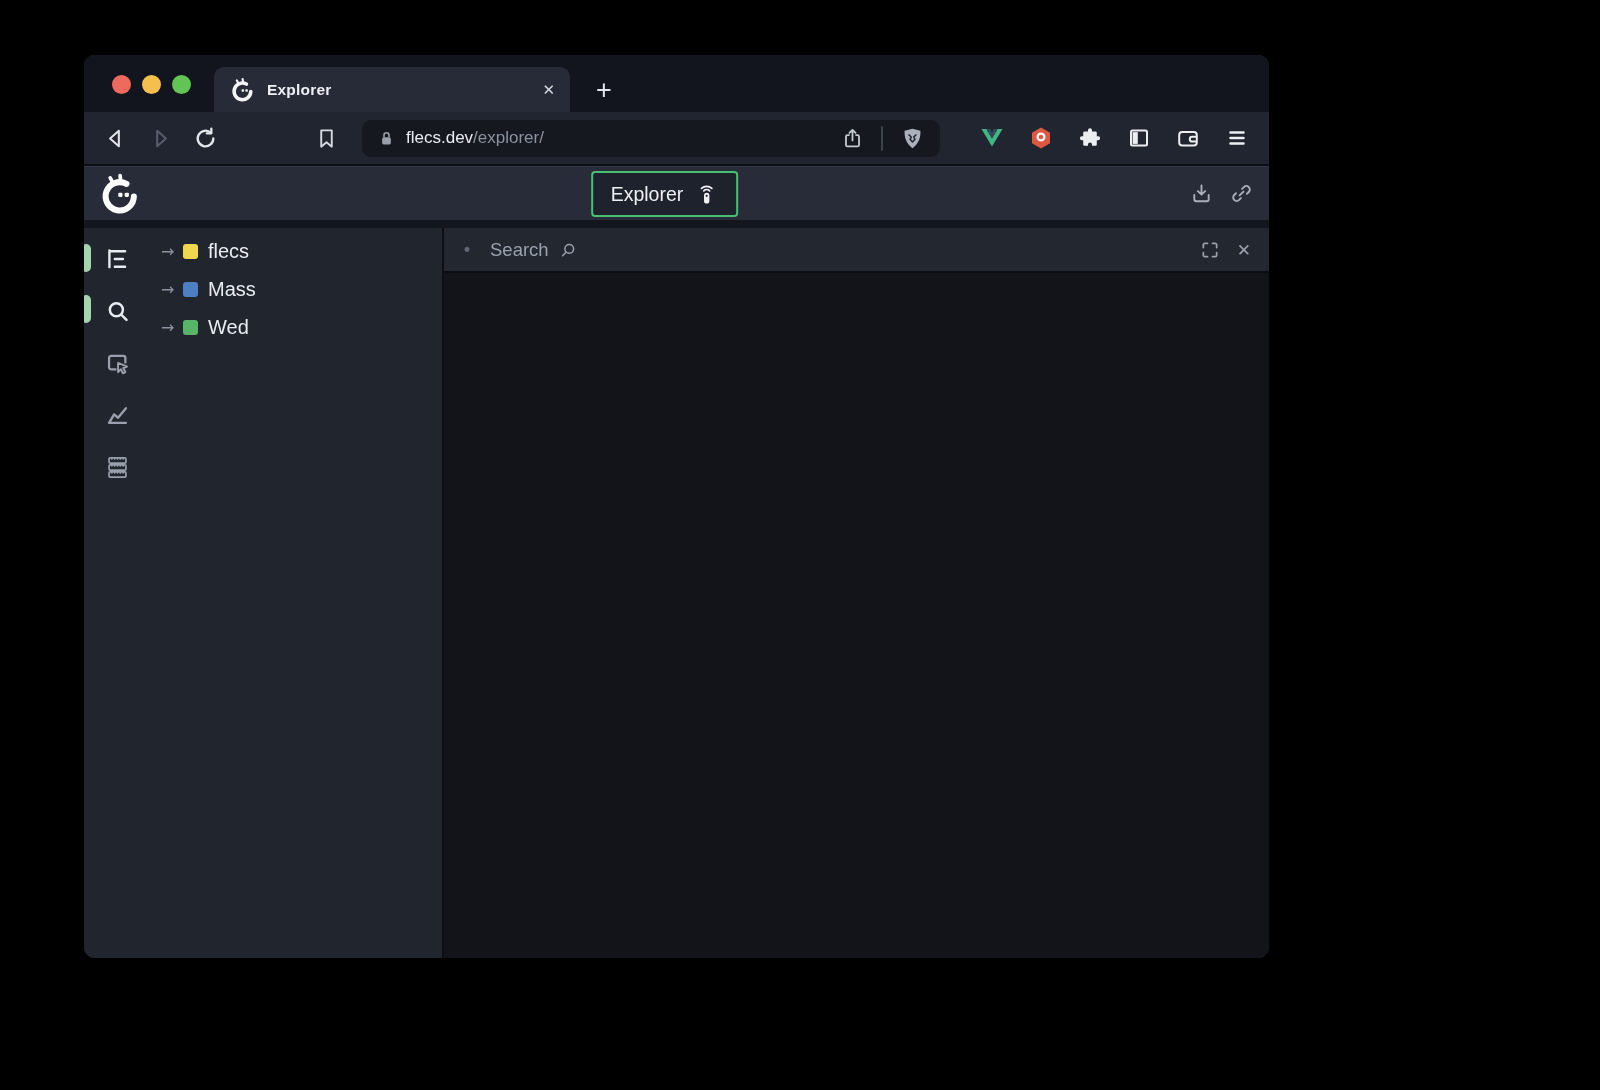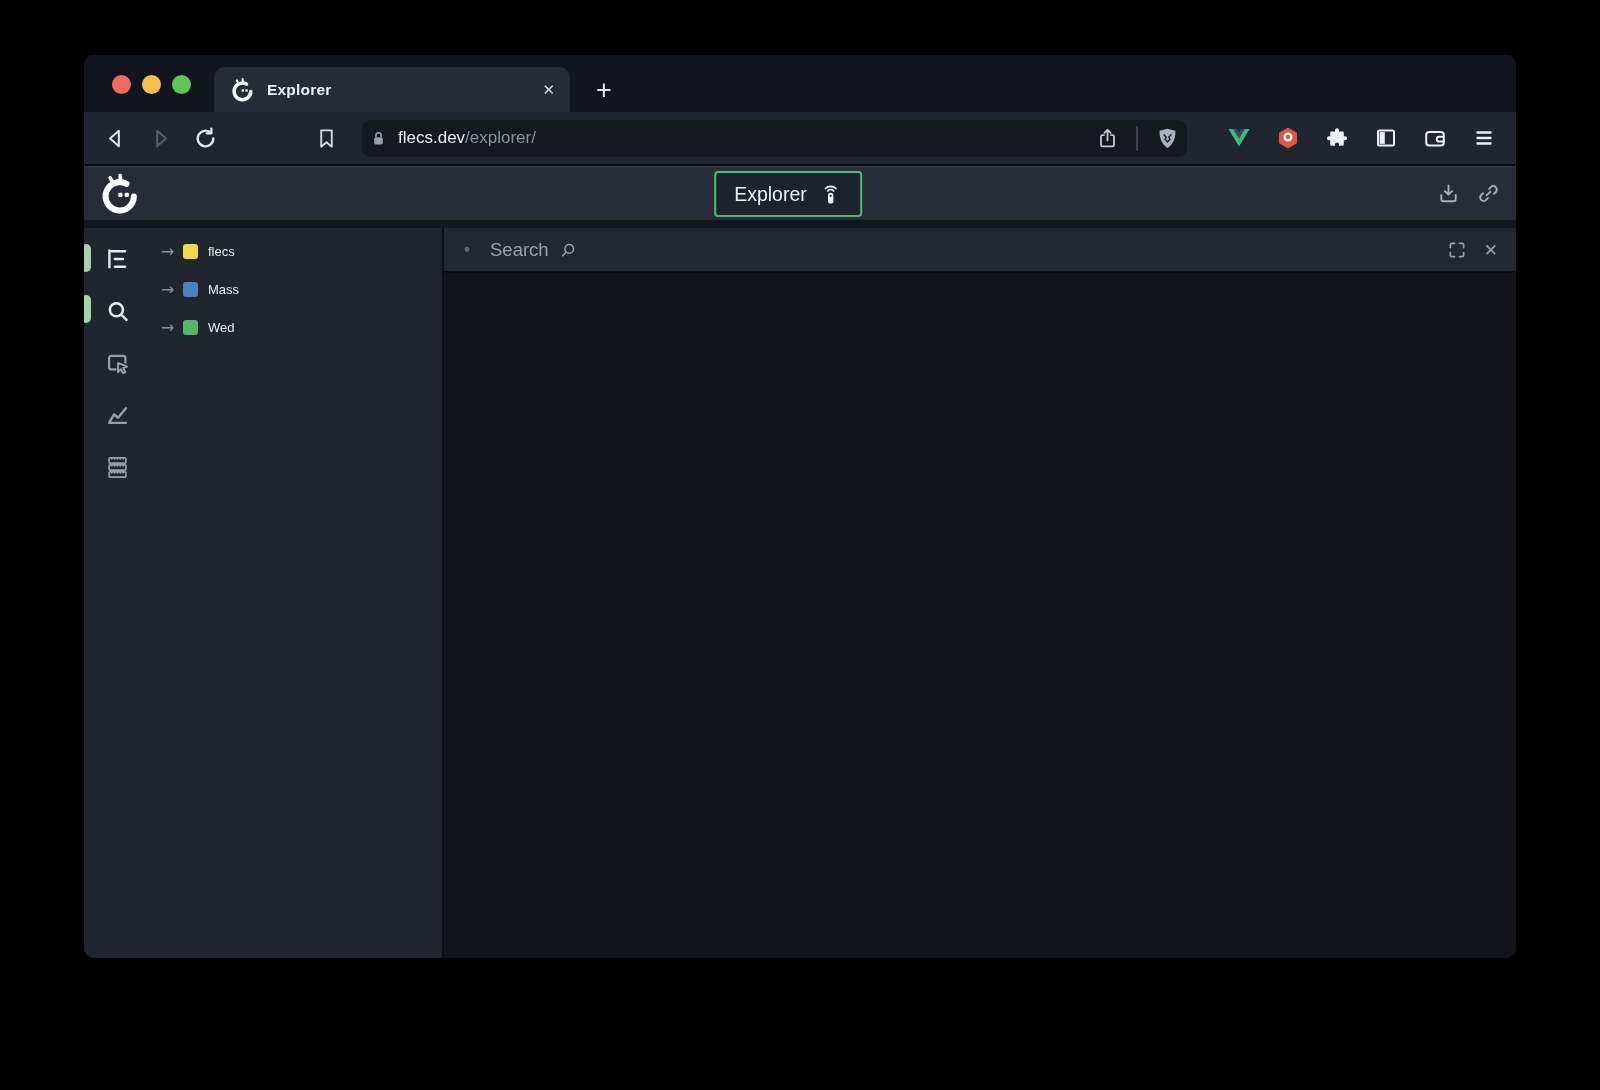--- a/index.html
+++ b/index.html
@@ -1,19 +1,19 @@
 <!DOCTYPE html>
 <html><head>
 <meta charset="utf-8">
 <style>
   * { margin:0; padding:0; box-sizing:border-box; }
   html,body { width:1600px; height:1090px; background:#000; font-family:"Liberation Sans", sans-serif; overflow:hidden; }
 
   .window {
-    position:absolute; left:84px; top:55px; width:1432px; height:903px;
+    position:absolute; left:84px; top:55px; width:1185px; height:903px;
     border-radius:11px; overflow:hidden; background:#12141a;
     box-shadow:0 18px 60px rgba(0,0,0,.7), inset 0 0 0 1px #272b35;
     display:flex; flex-direction:column;
   }
 
   
   .tabbar { height:57px; background:#12151e; position:relative; display:flex; align-items:flex-end; flex:0 0 auto; }
   .traffic { position:absolute; left:28px; top:20px; display:flex; gap:11px; }
   .light { width:19px; height:19px; border-radius:50%; }
   .tab { margin-left:130px; width:356px; height:45px; border-radius:10px 10px 0 0; background:#262b37;
@@ -22,21 +22,21 @@
   .tab-title { margin-left:12px; font-size:15.5px; font-weight:700; color:#eef0f4; letter-spacing:.2px; }
   .tab-close { margin-left:auto; color:#d8dce3; font-size:15px; cursor:default; }
   .newtab { margin-left:26px; margin-bottom:6px; font-size:27px; font-weight:300; color:#e2e5eb; line-height:32px; }
   .glyph { font-family:"DejaVu Sans", sans-serif; }
 
   
   .navbar { height:54px; background:#21252f; border-bottom:2px solid #0c0e13; display:flex; align-items:center; padding:0 16px; flex:0 0 auto; }
   .nav-icon { width:30px; height:30px; display:flex; align-items:center; justify-content:center; margin-right:15px; }
   .nav-spacer { flex:0 0 76px; }
   .urlbar { flex:1 1 auto; min-width:0; height:37px; background:#15181f; border-radius:9px;
-            display:flex; align-items:center; padding:0 7px; margin:0 14px 0 6px; }
+            display:flex; align-items:center; padding:0 15px; margin:0 14px 0 6px; }
   .url-text { font-size:17px; margin-left:10px; white-space:nowrap; }
   .url-domain { color:#e9ecf0; font-weight:500; }
   .url-path { color:#8b92a0; }
   .urlbar-right { margin-left:auto; display:flex; align-items:center; gap:17px; }
   .url-divider { width:2px; height:25px; background:#3c4250; border-radius:1px; }
   .ext-group { display:flex; align-items:center; gap:25px; margin-left:26px; padding-right:4px; flex:0 0 auto; }
   .ext-icon { width:24px; height:24px; display:flex; align-items:center; justify-content:center; color:#e3e6ec; }
 
   
   .pageheader { height:54px; background:#272c38; border-top:1px solid #333848; position:relative;
@@ -57,21 +57,21 @@
   .side-icon { width:28px; height:28px; display:flex; align-items:center; justify-content:center; }
   .side-icon.active { color:#e8ebf0; }
   .side-icon.idle { color:#99a0ac; }
   .pill { position:absolute; left:-3px; width:10px; height:28px; border-radius:5px; }
   .pill.p1 { top:16px; } .pill.p2 { top:67px; }
 
   .treepanel { width:294px; background:#21252e; border-right:2px solid #0d0f14; padding-top:4px; flex:0 0 auto; }
   .tree-row { height:38px; display:flex; align-items:center; padding-left:11px; }
   .tree-arrow { color:#8b919e; font-size:16px; width:22px; }
   .tree-swatch { width:15px; height:15px; border-radius:3px; margin-right:10px; flex:0 0 auto; }
-  .tree-label { font-size:13px; color:#e9ecf0; }
+  .tree-label { font-size:20px; color:#e9ecf0; }
 
   .main { flex:1 1 auto; display:flex; flex-direction:column; min-width:0; }
   .query-head { height:45px; background:#23272f; border-bottom:2px solid #0b0d12; display:flex; align-items:center; padding:0 18px; flex:0 0 auto; }
   .query-bullet { color:#5f6675; font-size:17px; margin-right:18px; }
   .query-search { display:flex; align-items:flex-end; gap:9px; color:#99a1ae; font-size:18.5px; }
   .query-right { margin-left:auto; display:flex; align-items:center; gap:17px; color:#9aa1ad; }
   .panel-close { font-size:17px; }
   .query-body { flex:1 1 auto; background:#12141a; }
 
   svg { display:block; }

